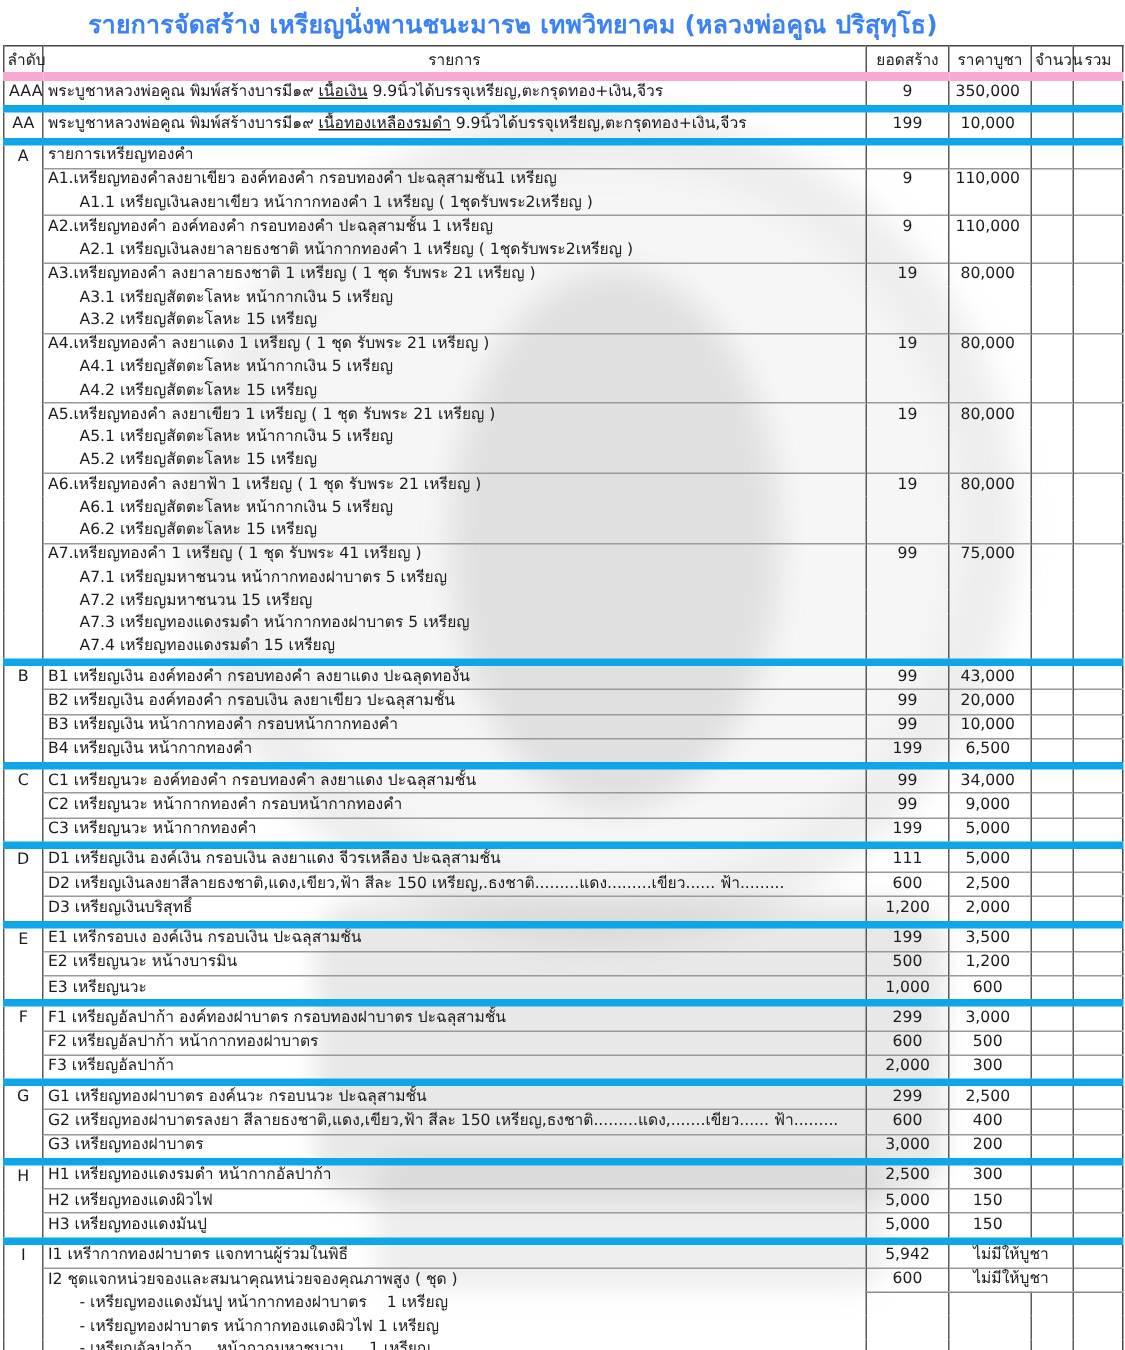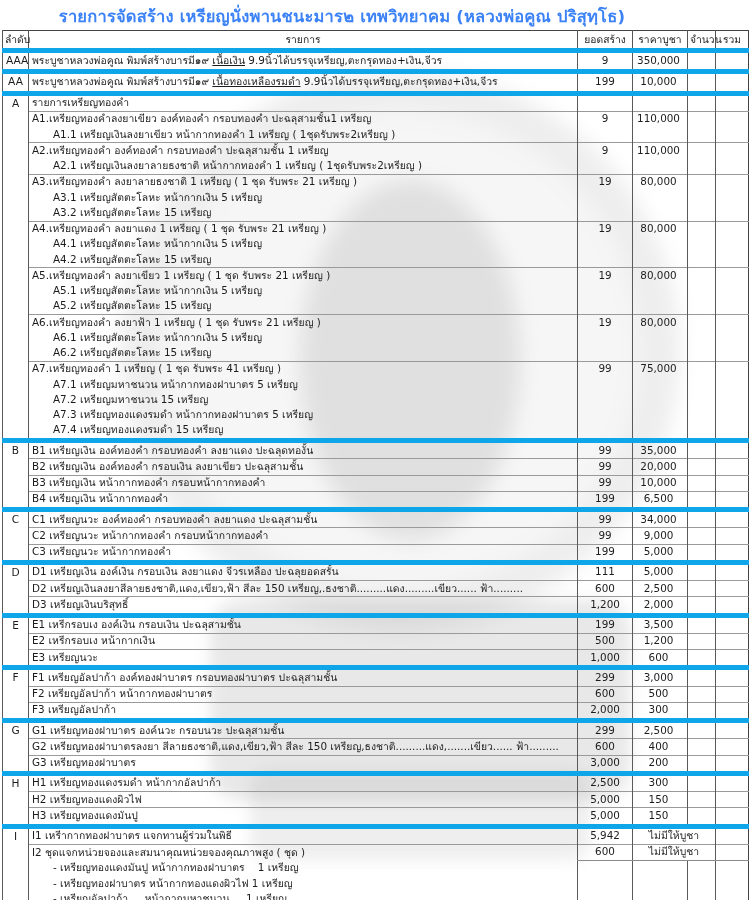--- a/index.html
+++ b/index.html
@@ -26,21 +26,21 @@
     border:1.5px solid #444; background:transparent;
   }
   col.w-sec  { width:26px; }
   col.w-item { width:549px; }
   col.w-made { width:55px; }
   col.w-price{ width:55px; }
   col.w-amt  { width:28px; }
   col.w-tot  { width:33px; }
   th {
     height:13px; font-size:10.3px; font-weight:normal; text-align:center;
-    border-left:1px solid #555; border-bottom:1px solid #f9a8d4; padding:0 2px; color:#222;
+    border-left:1px solid #555; border-bottom:6px solid #f9a8d4; padding:0 2px; color:#222;
     background:rgba(255,255,255,0.55);
   }
   td {
     height:15.25px; font-size:10.4px; padding:0 3px; border-left:1px solid #5a5a5a;
     white-space:nowrap; overflow:hidden; vertical-align:middle; line-height:1.15;
   }
   tr.bs    { border-top:1px solid #9a9a9a; }
   tr.secbs { border-top:5px solid #0ea5e9; }
   td.c-sec  { text-align:center; vertical-align:top; padding-top:1px; font-size:10.6px; }
   td.c-item.ind    { padding-left:24px;margin-left:31px; }
@@ -252,21 +252,21 @@
           <td class="c-item ind"><span>A7.4 เหรียญทองแดงรมดำ 15 เหรียญ</span></td>
           <td class="c-made"></td>
           <td class="c-price"></td>
           <td class="c-amt"></td>
           <td class="c-tot"></td>
         </tr>
         <tr class="bs secbs">
           <td class="c-sec" rowspan="4">B</td>
           <td class="c-item"><span>B1 เหรียญเงิน องค์ทองคำ กรอบทองคำ ลงยาแดง ปะฉลุดทองั้น</span></td>
           <td class="c-made">99</td>
-          <td class="c-price">35,000</td>
+          <td class="c-price">43,000</td>
           <td class="c-amt"></td>
           <td class="c-tot"></td>
         </tr>
         <tr class="bs">
           <td class="c-item"><span>B2 เหรียญเงิน องค์ทองคำ กรอบเงิน  ลงยาเขียว ปะฉลุสามชั้น</span></td>
           <td class="c-made">99</td>
           <td class="c-price">20,000</td>
           <td class="c-amt"></td>
           <td class="c-tot"></td>
         </tr>
@@ -301,21 +301,21 @@
         </tr>
         <tr class="bs">
           <td class="c-item"><span>C3 เหรียญนวะ หน้ากากทองคำ</span></td>
           <td class="c-made">199</td>
           <td class="c-price">5,000</td>
           <td class="c-amt"></td>
           <td class="c-tot"></td>
         </tr>
         <tr class="bs secbs">
           <td class="c-sec" rowspan="3">D</td>
-          <td class="c-item"><span>D1 เหรียญเงิน องค์เงิน กรอบเงิน ลงยาแดง จีวรเหลือง ปะฉลุยอดสรั้น</span></td>
+          <td class="c-item"><span>D1 เหรียญเงิน องค์เงิน กรอบเงิน ลงยาแดง จีวรเหลือง ปะฉลุสามชั้น</span></td>
           <td class="c-made">111</td>
           <td class="c-price">5,000</td>
           <td class="c-amt"></td>
           <td class="c-tot"></td>
         </tr>
         <tr class="bs">
           <td class="c-item"><span>D2 เหรียญเงินลงยาสีลายธงชาติ,แดง,เขียว,ฟ้า สีละ 150 เหรียญ,.ธงชาติ.........แดง.........เขียว...... ฟ้า.........</span></td>
           <td class="c-made">600</td>
           <td class="c-price">2,500</td>
           <td class="c-amt"></td>
@@ -330,21 +330,21 @@
         </tr>
         <tr class="bs secbs">
           <td class="c-sec" rowspan="3">E</td>
           <td class="c-item"><span>E1 เหรีกรอบเง องค์เงิน กรอบเงิน  ปะฉลุสามชั้น</span></td>
           <td class="c-made">199</td>
           <td class="c-price">3,500</td>
           <td class="c-amt"></td>
           <td class="c-tot"></td>
         </tr>
         <tr class="bs">
-          <td class="c-item"><span>E2 เหรีกรอบเง หน้ากากเงิน</span></td>
+          <td class="c-item"><span>E2 เหรียญนวะ หน้างบารมิน</span></td>
           <td class="c-made">500</td>
           <td class="c-price">1,200</td>
           <td class="c-amt"></td>
           <td class="c-tot"></td>
         </tr>
         <tr class="bs">
           <td class="c-item"><span>E3 เหรียญนวะ</span></td>
           <td class="c-made">1,000</td>
           <td class="c-price">600</td>
           <td class="c-amt"></td>

